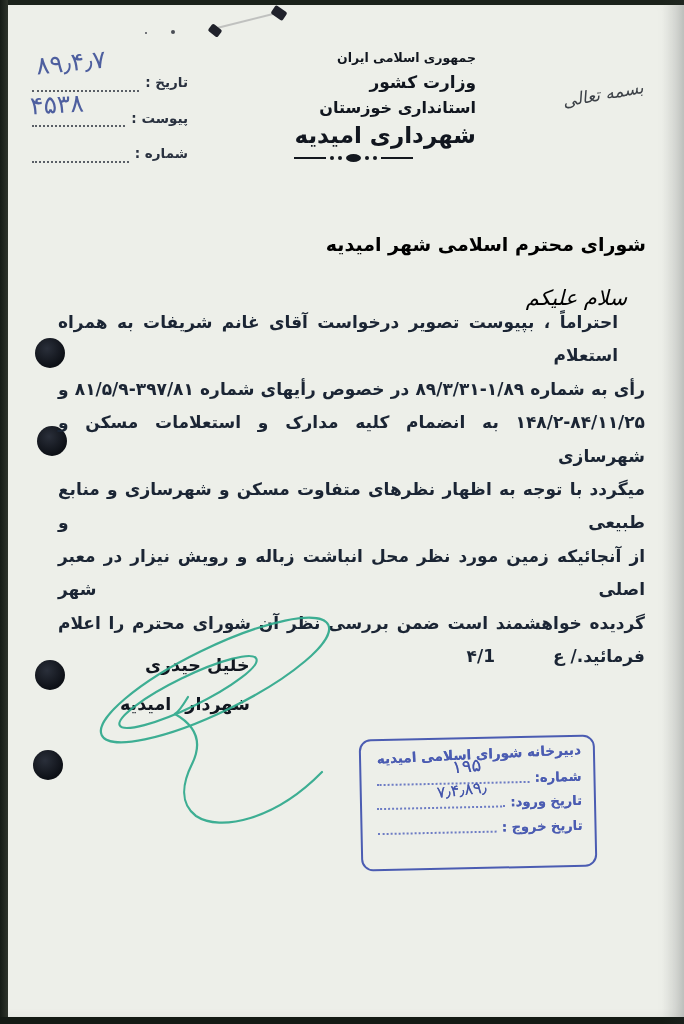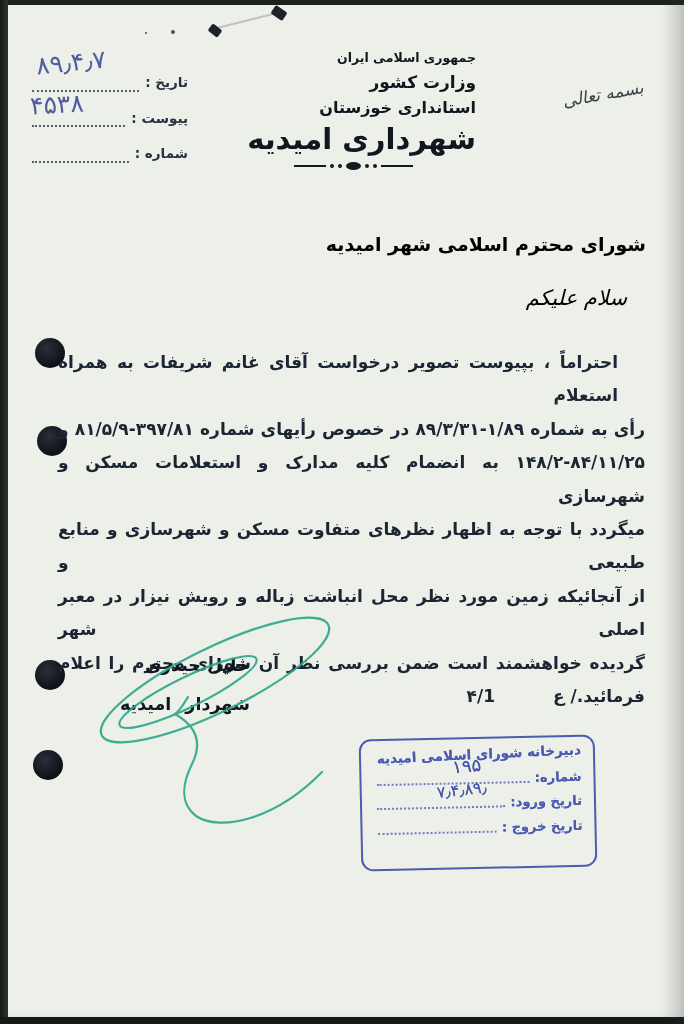--- a/index.html
+++ b/index.html
@@ -39,40 +39,40 @@
   .ref-row.attach { margin-top:4px; }
   .hand { font-family:"DejaVu Sans", sans-serif; color:#4e5f9f; }
   .hw-date { position:absolute; left:36px; top:48px; font-size:25px; letter-spacing:4px; transform:rotate(-6deg); direction:ltr; }
   .hw-number { position:absolute; left:30px; top:90px; font-size:25px; letter-spacing:3px; transform:rotate(-3deg); direction:ltr; }
 
   
   .letterhead { position:absolute; left:230px; top:50px; width:246px; text-align:right; direction:rtl; color:#11161f; }
   .lh1 { font-size:12.5px; font-weight:600; letter-spacing:.5px; }
   .lh2 { font-size:17px; font-weight:800; margin-top:7px; }
   .lh3 { font-size:16px; font-weight:700; margin-top:6px; }
-  .lh4 { font-size:29px; font-weight:800; margin-top:5px; letter-spacing:1px; }
+  .lh4 { font-size:23px; font-weight:800; margin-top:5px; letter-spacing:1px; }
   .divider { display:flex; align-items:center; justify-content:center; gap:4px; margin-top:6px; }
   .dv-line { width:32px; height:2px; background:#14181f; }
   .dv-dot { width:4px; height:4px; border-radius:50%; background:#14181f; }
   .dv-oval { width:15px; height:8px; border-radius:50%; background:#14181f; }
 
   
   .bismillah { position:absolute; left:548px; top:84px; width:110px; text-align:center;
     font-family:"DejaVu Serif", serif; font-style:italic; font-size:17px; color:#3c4147;
     transform:rotate(-10deg); }
 
   
   .recipient { position:absolute; right:38px; top:233px; direction:rtl; font-size:19px; font-weight:800; color:#000000; }
   .salutation { position:absolute; right:57px; top:286px; direction:rtl; font-size:21px; font-style:italic; font-weight:500; color:#000000; }
 
   
   .body-block { position:absolute; right:39px; left:58px; top:306px; direction:rtl; }
   .bline { font-size:17px; font-weight:700; color:#1b2534; line-height:33.4px;
            text-align:justify; text-align-last:justify; white-space:normal; }
-  .bline.first { padding-right:27px;margin-top:40px; }
+  .bline.first { padding-right:27px; }
   .closing-line { display:flex; direction:rtl; align-items:baseline; font-size:17px; font-weight:700; color:#1b2534; line-height:33.4px; }
   .closing-code { margin-right:58px; direction:ltr; }
 
   
   .sig-name  { position:absolute; left:145px; top:655px; font-size:17.5px; font-weight:800; color:#11161f; direction:rtl; }
   .sig-title { position:absolute; left:120px; top:694px; font-size:17.5px; font-weight:800; color:#11161f; direction:rtl; word-spacing:8px; }
   .sig-svg { position:absolute; left:70px; top:592px; pointer-events:none; }
 
   
   .stamp { position:absolute; left:360px; top:737px; width:236px; height:132px;

